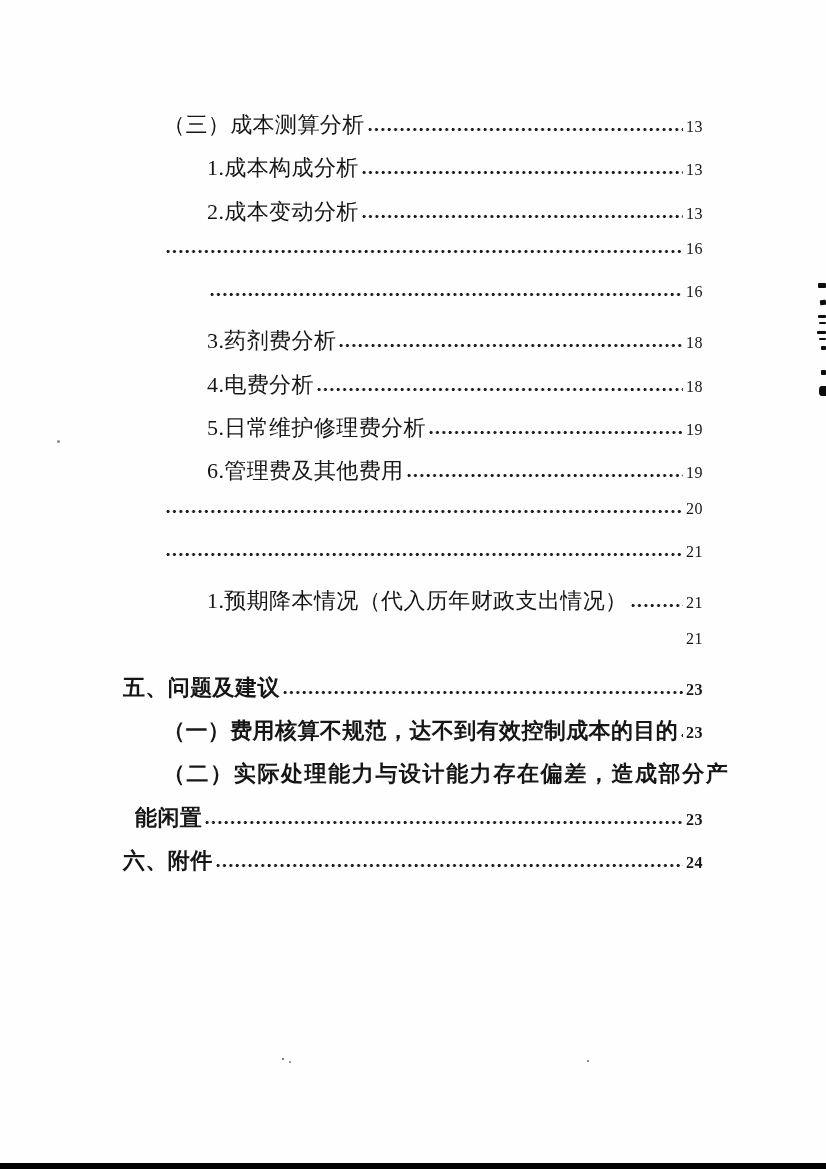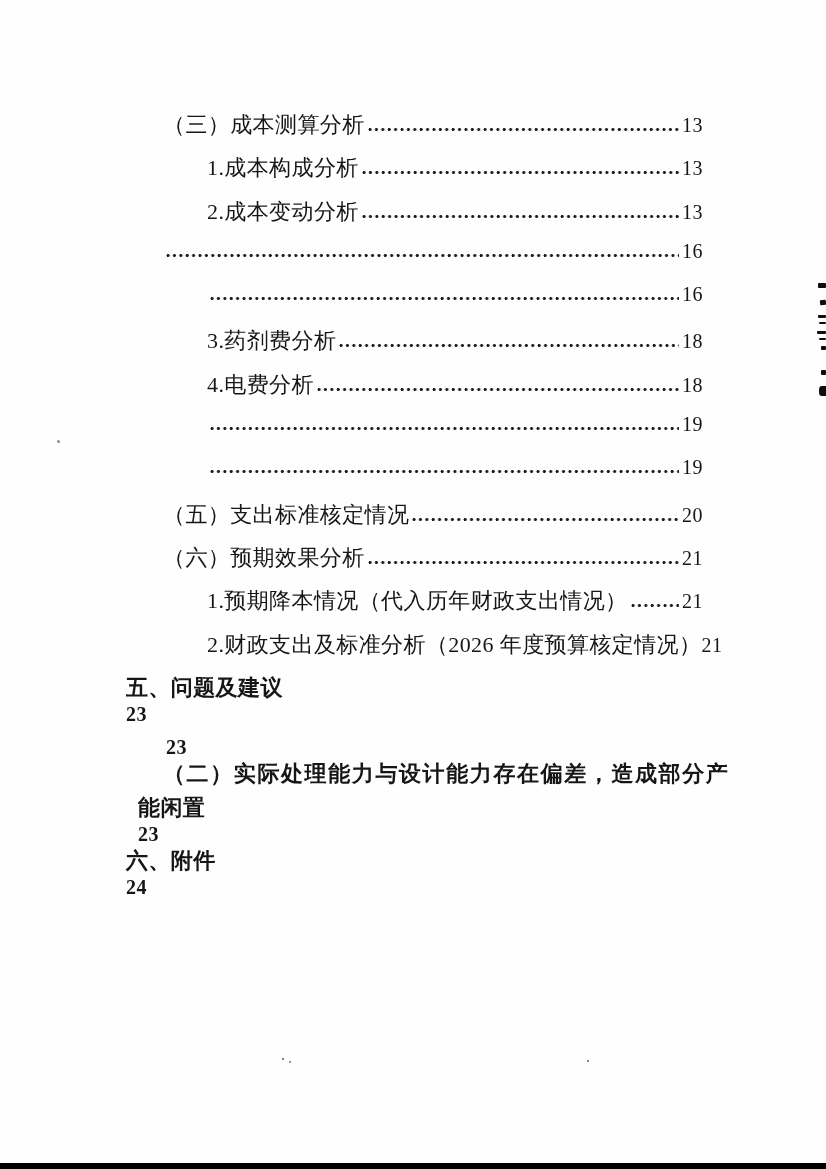--- a/index.html
+++ b/index.html
@@ -18,40 +18,40 @@
     top: 110px;
     width: 580px;
   }
   .toc-row {
     display: flex;
     align-items: baseline;
     height: 43.3px;
     font-size: 22px;
     white-space: nowrap;
   }
-  .toc-row.bold { font-weight: 700; flex-direction: column; }
+  .toc-row.bold { font-weight: 700; }
   .lv0 { margin-left: 12px; justify-content: flex-end; }
   .lv1 { margin-left: 0; }
   .lv2 { margin-left: 40px; }
   .lv3 { margin-left: 84px; justify-content: space-between; }
   .title { letter-spacing: 0.4px; }
   .toc-row.stretch .title { letter-spacing: 1.6px; }
   .leader {
     flex: 1 1 auto;
     min-width: 0;
     height: 5px;
     margin: 0 3px;
     background-image: radial-gradient(circle at 2px 2.5px, #1d1d1d 1.25px, rgba(0,0,0,0) 1.8px);
     background-size: 6.4px 5px;
     background-repeat: repeat-x;
     background-position: left bottom;
   }
   .spacer { flex: 1 1 auto; }
   .pagenum {
-    font-size: 20px;
+    font-size: 16px;
     letter-spacing: 0.5px;
   }
   
   .bottom-bar {
     position: absolute;
     left: 0;
     top: 1163px;
     width: 826px;
     height: 6px;
     background: #000;
@@ -100,53 +100,53 @@
         <span class="title">3.药剂费分析</span>
         <div class="leader"></div>
         <span class="pagenum">18</span>
       </div>
       <div class="toc-row lv3">
         <span class="title">4.电费分析</span>
         <div class="leader"></div>
         <span class="pagenum">18</span>
       </div>
       <div class="toc-row lv3">
+        <span class="title">5.日常维护修理费分析</span>
         <div class="leader"></div>
         <span class="pagenum">19</span>
       </div>
       <div class="toc-row lv3">
+        <span class="title">6.管理费及其他费用</span>
         <div class="leader"></div>
         <span class="pagenum">19</span>
       </div>
       <div class="toc-row lv2">
-        <span class="title">（五）支出标准核定情况</span>
         <div class="leader"></div>
         <span class="pagenum">20</span>
       </div>
       <div class="toc-row lv2">
-        <span class="title">（六）预期效果分析</span>
         <div class="leader"></div>
         <span class="pagenum">21</span>
       </div>
       <div class="toc-row lv3">
         <span class="title">1.预期降本情况（代入历年财政支出情况）</span>
         <div class="leader"></div>
         <span class="pagenum">21</span>
       </div>
       <div class="toc-row lv3">
-        <span class="title">2.财政支出及标准分析（2026 年度预算核定情况）</span>
         <div class="spacer"></div>
         <span class="pagenum">21</span>
       </div>
       <div class="toc-row lv1 bold">
         <span class="title">五、问题及建议</span>
         <div class="leader"></div>
         <span class="pagenum">23</span>
       </div>
       <div class="toc-row lv2 bold">
+        <span class="title">（一）费用核算不规范，达不到有效控制成本的目的</span>
         <div class="leader"></div>
         <span class="pagenum">23</span>
       </div>
       <div class="toc-row lv2 bold stretch">
         <span class="title">（二）实际处理能力与设计能力存在偏差，造成部分产</span>
         <div class="spacer"></div>
       </div>
       <div class="toc-row lv0 bold">
         <span class="title">能闲置</span>
         <div class="leader"></div>

